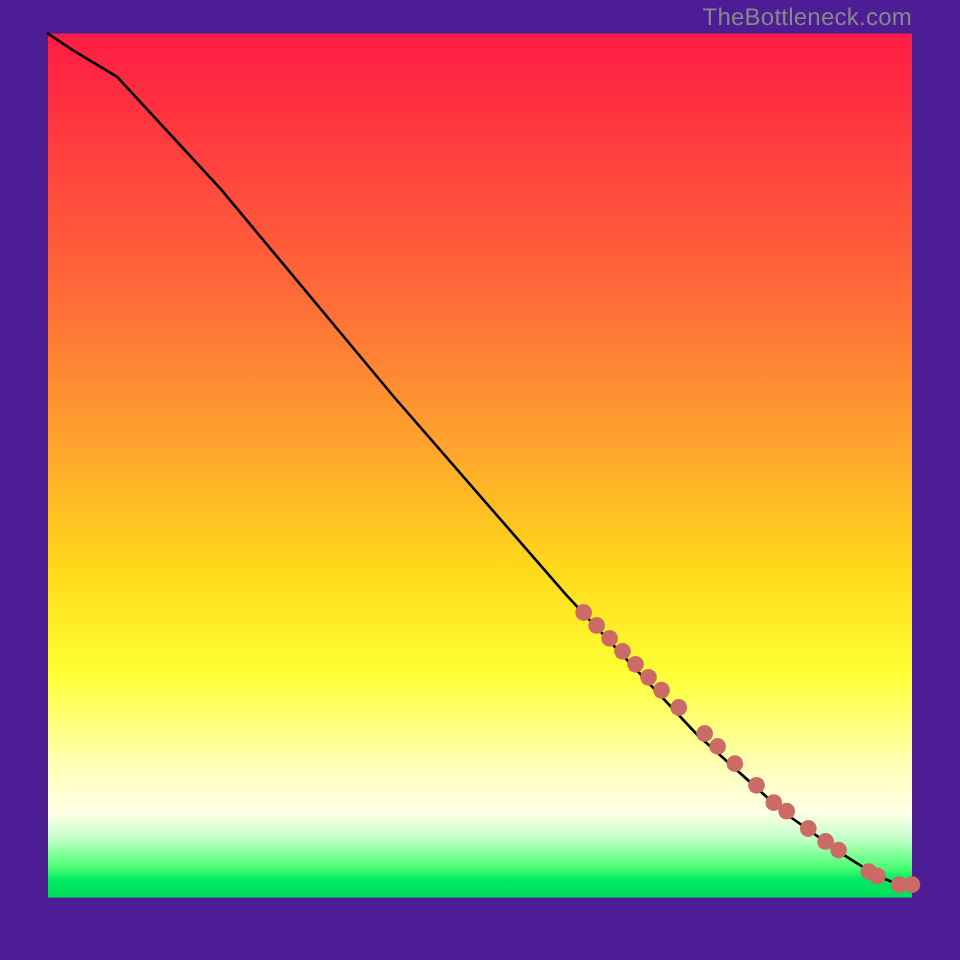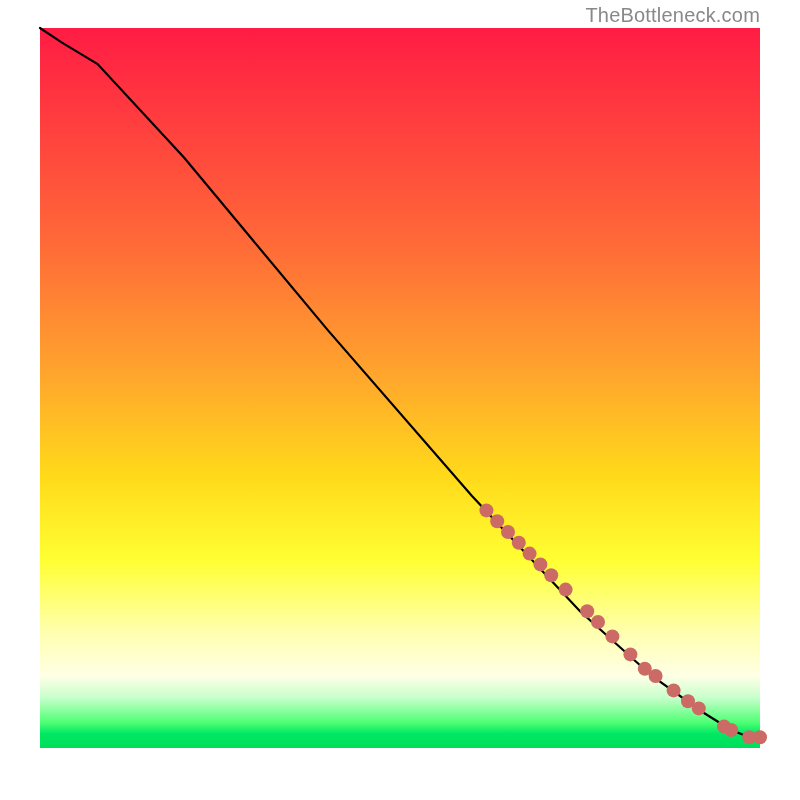--- a/index.html
+++ b/index.html
@@ -8,21 +8,21 @@
     width: 800px;
     height: 800px;
     background: #000;
     font-family: Arial, Helvetica, sans-serif;
     overflow: hidden;
   }
   .stage {
     position: relative;
     width: 800px;
     height: 800px;
-    background: #ffffff;
+    background: #4c1d95;
   }
   .plot {
     position: absolute;
     left: 40px;
     top: 28px;
     width: 720px;
     height: 720px;
     overflow: visible;
   }
   .gradient {

